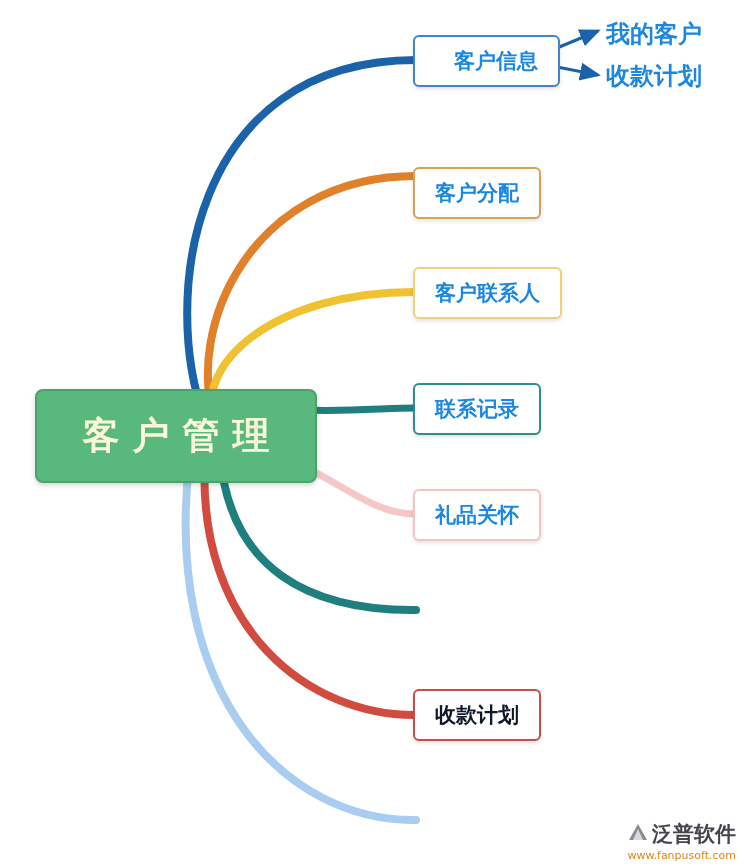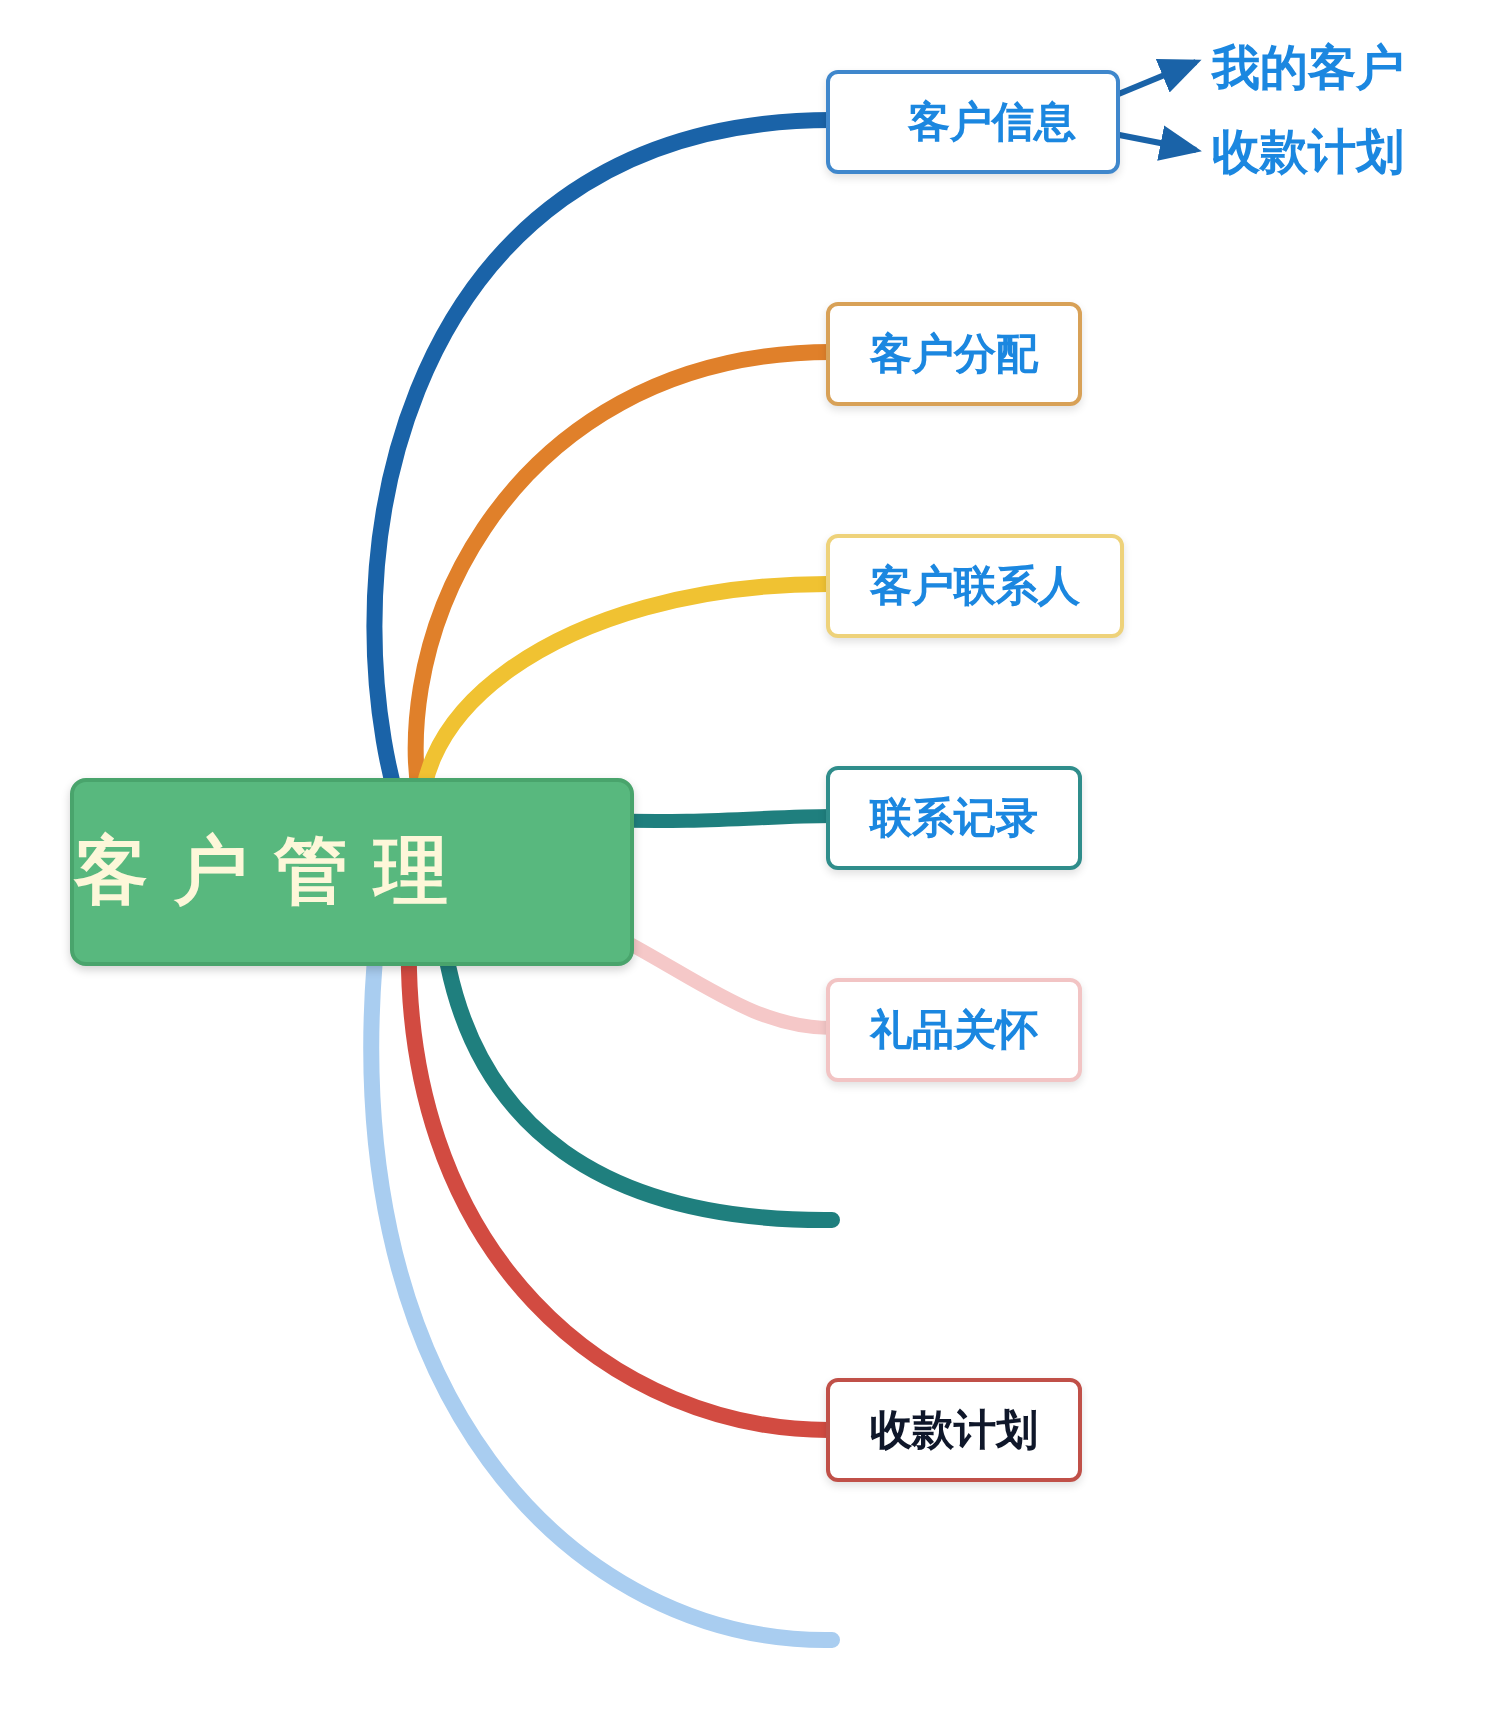--- a/index.html
+++ b/index.html
@@ -4,38 +4,38 @@
 <style>
   html,body{margin:0;padding:0;background:#ffffff;}
   .canvas{
     position:relative;width:746px;height:868px;background:#ffffff;overflow:hidden;
     font-family:"DejaVu Sans","Liberation Sans",sans-serif;
   }
   .edges{position:absolute;left:0;top:0;width:746px;height:868px;}
   .root-node{
     position:absolute;left:35px;top:389px;width:278px;height:90px;
     background:#58b87e;border:2px solid #49a46c;border-radius:8px;
-    display:flex;align-items:center;justify-content:flex-start;
+    display:flex;align-items:center;justify-content:center;
     box-shadow:0 2px 5px rgba(0,0,0,0.18);
     z-index:3;
   }
   .root-node span{
     font-size:37px;font-weight:bold;color:#fdf7d9;
     letter-spacing:13px;margin-right:-13px;white-space:nowrap;
   }
   .branch-node{
     position:absolute;left:413px;background:#ffffff;
     border:2px solid #888;border-radius:6px;
     padding:10px 20px;white-space:nowrap;
     box-shadow:0 2px 4px rgba(0,0,0,0.12);
     z-index:2;cursor:pointer;
   }
   .branch-node span{font-size:21px;font-weight:bold;color:#1b87e0;}
   .n1{top:35px;}
-  .n2{top:151px;}
+  .n2{top:167px;}
   .n3{top:267px;}
   .n4{top:383px;}
   .n5{top:489px;}
   .n6{top:585px;}
   .n7{top:689px;}
   .n8{top:794px;}
   .sub-label{
     position:absolute;font-size:24px;font-weight:bold;color:#1b87e0;
     white-space:nowrap;z-index:2;cursor:pointer;
   }
@@ -90,14 +90,26 @@
   <div class="branch-node n5" style="border-color: rgb(242, 196, 196);">
     <span style="color: rgb(27, 135, 224);">礼品关怀</span>
   </div>
   <div class="branch-node n7" style="border-color: rgb(192, 80, 72);">
     <span style="color: #0f172a;">收款计划</span>
   </div>
 
   <div class="sub-label s1" style="color: rgb(27, 135, 224);">我的客户</div>
   <div class="sub-label s2" style="color: rgb(27, 135, 224);">收款计划</div>
 
+  <div class="watermark">
+    <div class="wm-row">
+      <span>
+        <svg width="20" height="20" viewBox="0 0 20 20">
+          <polygon points="1,18 10,2 19,18" fill="#8a8a92"></polygon>
+          <polygon points="10,7 15,18 5,18" fill="#d8d8de"></polygon>
+        </svg>
+      </span>
+      <span class="wm-name">泛普软件</span>
+    </div>
+    <div class="wm-url">www.fanpusoft.com</div>
+  </div>
 
 </div>
 
 </body></html>

